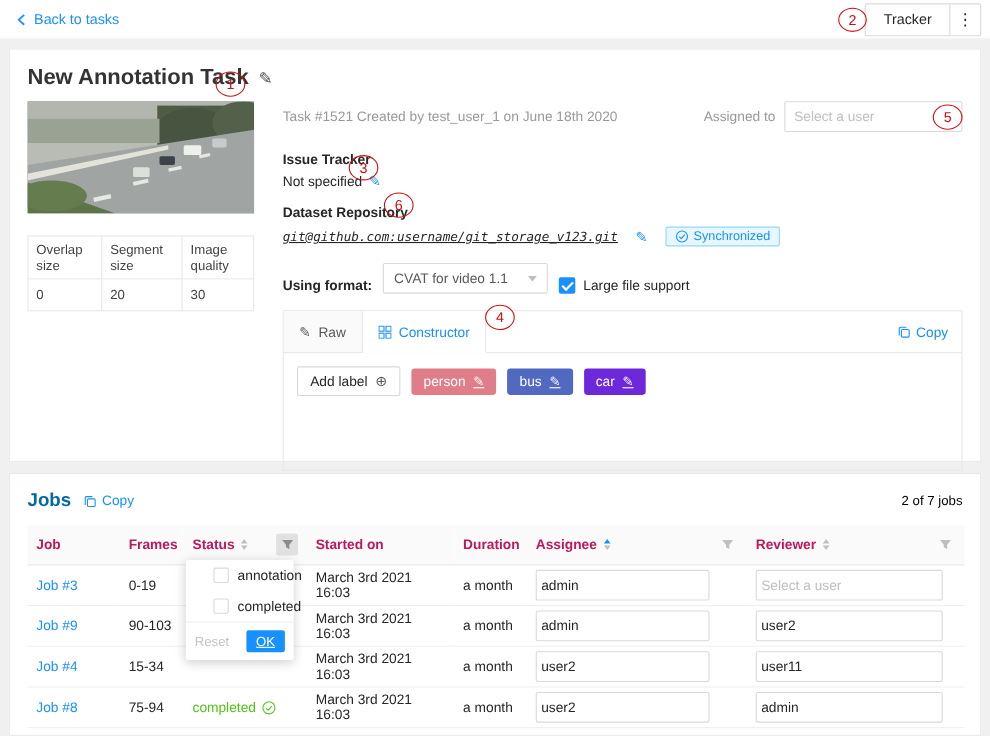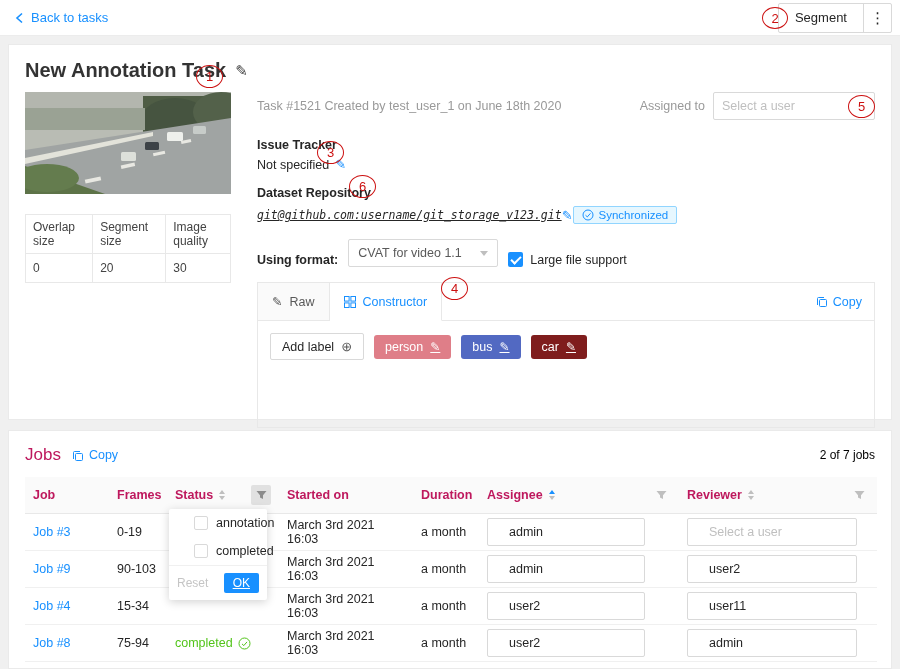--- a/index.html
+++ b/index.html
@@ -40,21 +40,21 @@
   .right-col { flex:1; min-width:0; }
   .meta-row { display:flex; align-items:center; font-size:12.5px; color:#999; }
   .assigned { margin-left:auto; display:flex; align-items:center; gap:8px; }
   input { font-family:"Liberation Sans", sans-serif; color:#262626; outline:none; }
   input::placeholder { color:#bfbfbf; }
   .assigned input { width:162px; height:28px; border:1px solid #d9d9d9; border-radius:2px; padding:0 8px; font-size:12.5px; }
   .block-label { font-size:12.5px; font-weight:700; color:#262626; }
   .it-block { margin-top:18px; }
   .it-value { margin-top:5px; font-size:12.5px; display:flex; align-items:center; gap:6px; }
   .repo-block { margin-top:14px; }
-  .repo-row { margin-top:6px; display:flex; align-items:center; gap:0; }
+  .repo-row { margin-top:6px; display:flex; align-items:center; gap:16px; }
   .repo-url { font-family:"DejaVu Sans Mono", monospace; font-style:italic; font-size:11.5px;
               text-decoration:underline; color:#262626; }
   .sync-tag { display:inline-flex; align-items:center; gap:5px; background:#e6f7ff; border:1px solid #91d5ff;
               color:#1890ff; font-size:11.5px; padding:2px 8px; border-radius:2px; }
   .format-row { margin-top:15px; display:flex; align-items:flex-end; gap:10px; font-size:12.5px; }
   .select { width:150px; height:28px; border:1px solid #d9d9d9; border-radius:2px; display:flex;
             align-items:center; padding:0 9px; color:#595959; background:#fff; cursor:pointer; }
   .select-caret { margin-left:auto; width:0; height:0; border-left:4px solid transparent;
                   border-right:4px solid transparent; border-top:5px solid #bfbfbf; }
   .checkbox-row { display:flex; align-items:center; gap:7px; cursor:pointer; }
@@ -72,39 +72,39 @@
                color:#1890ff; font-size:12.5px; cursor:pointer; }
   .tab-content { padding:12px; display:flex; align-items:center; gap:10px; }
   .add-label-btn { display:flex; align-items:center; gap:7px; border:1px solid #d9d9d9; border-radius:2px;
                    background:#fff; padding:5px 11px; font-size:12.5px; color:#262626; cursor:pointer; }
   .plus-icon { font-size:13px; color:#595959; }
   .chip { display:flex; align-items:center; gap:7px; border-radius:3px; padding:5px 11px; color:#fff;
           font-size:12.5px; cursor:pointer; }
   .chip-edit { font-size:12px; color:#fff; text-decoration:underline; }
   
   .jobs-header { display:flex; align-items:center; gap:10px; }
-  .jobs-title { font-size:17px; font-weight:400; color:#be185d; }
+  .jobs-title { font-size:17px; font-weight:700; color:#0369a1; }
   .jobs-copy { display:flex; align-items:center; gap:5px; color:#1890ff; font-size:12.5px; cursor:pointer; }
   .jobs-count { margin-left:auto; color:#000000; font-size:12px; }
   table.jobs { width:100%; border-collapse:collapse; margin-top:12px; font-size:12.5px; table-layout:fixed; }
   table.jobs thead th { background:#fafafa; padding:8px; border-bottom:1px solid #e8e8e8;
                         font-weight:600; color:#be185d; text-align:center; }
   .th-flex { display:flex; align-items:center; gap:6px; }
   .sorter { display:flex; flex-direction:column; gap:2px; }
   .car-up { width:0; height:0; border-left:3.5px solid transparent; border-right:3.5px solid transparent;
             border-bottom:4px solid #bfbfbf; }
   .car-down { width:0; height:0; border-left:3.5px solid transparent; border-right:3.5px solid transparent;
               border-top:4px solid #bfbfbf; }
   .car-up.on { border-bottom-color:#1890ff; }
   .funnel-wrap { margin-left:auto; display:flex; align-items:center; justify-content:center;
                  width:20px; height:20px; border-radius:2px; cursor:pointer; }
   .funnel-wrap.open { background:#e1e1e1; }
   table.jobs tbody td { padding:4px 8px; border-bottom:1px solid #f0f0f0; height:37px; }
   .job-link { color:#1890ff; cursor:pointer;margin-top:16px; }
-  .cell-input { height:28px; border:1px solid #d9d9d9; border-radius:2px; padding:0 21px;
+  .cell-input { height:28px; border:1px solid #d9d9d9; border-radius:2px; padding:0 4px;
                 font-size:12.5px; width:158px; }
   .cell-input.rev { width:170px; }
   .status-completed { color:#52c41a; display:flex; align-items:center; gap:5px; }
   .filter-panel { position:absolute; left:160px; top:78px; width:98px; background:#fff; border-radius:2px;
                   box-shadow:0 2px 10px rgba(0,0,0,0.18); z-index:20; font-size:12.5px; }
   .filter-item { display:flex; align-items:center; gap:8px; padding:7px 25px; cursor:pointer; color:#262626; }
   .filter-item .cb { width:14px; height:14px; }
   .filter-footer { border-top:1px solid #f0f0f0; padding:7px 8px; display:flex; align-items:center;
                    justify-content:space-between; }
   .reset-btn { color:#c5c5c5; font-size:12px; cursor:pointer; background:none; border:none; }
@@ -125,21 +125,21 @@
 
 <header class="topbar">
   <div class="back-link">
     <svg width="11" height="12" viewBox="0 0 11 12">
         <path d="M8 1.5L3 6l5 4.5" fill="none" stroke="#1890ff" stroke-width="1.6"></path>
       </svg>
     <span>Back to tasks</span>
   </div>
   <div class="topbar-right">
     <div class="actions-btn">
-      <span class="actions-label">Segment</span>
+      <span class="actions-label">Tracker</span>
       <span class="actions-more">⋮</span>
     </div>
   </div>
 </header>
 
 <section class="card main-card">
   <div class="title-row">
     <h1 class="task-title">New Annotation Task</h1>
     <span class="edit-icon-dark">✎</span>
   </div>
@@ -260,21 +260,21 @@
             <span class="plus-icon">⊕</span>
           </button>
           <div class="chip" style="background: rgb(223, 126, 136);">
             <span>person</span>
             <span class="chip-edit">✎</span>
           </div>
           <div class="chip" style="background: rgb(82, 105, 194);">
             <span>bus</span>
             <span class="chip-edit">✎</span>
           </div>
-          <div class="chip" style="background: #7f1d1d;">
+          <div class="chip" style="background: #6d28d9;">
             <span>car</span>
             <span class="chip-edit">✎</span>
           </div>
         </div>
       </div>
     </div>
   </div>
 </section>
 
 <section class="card jobs-card">

